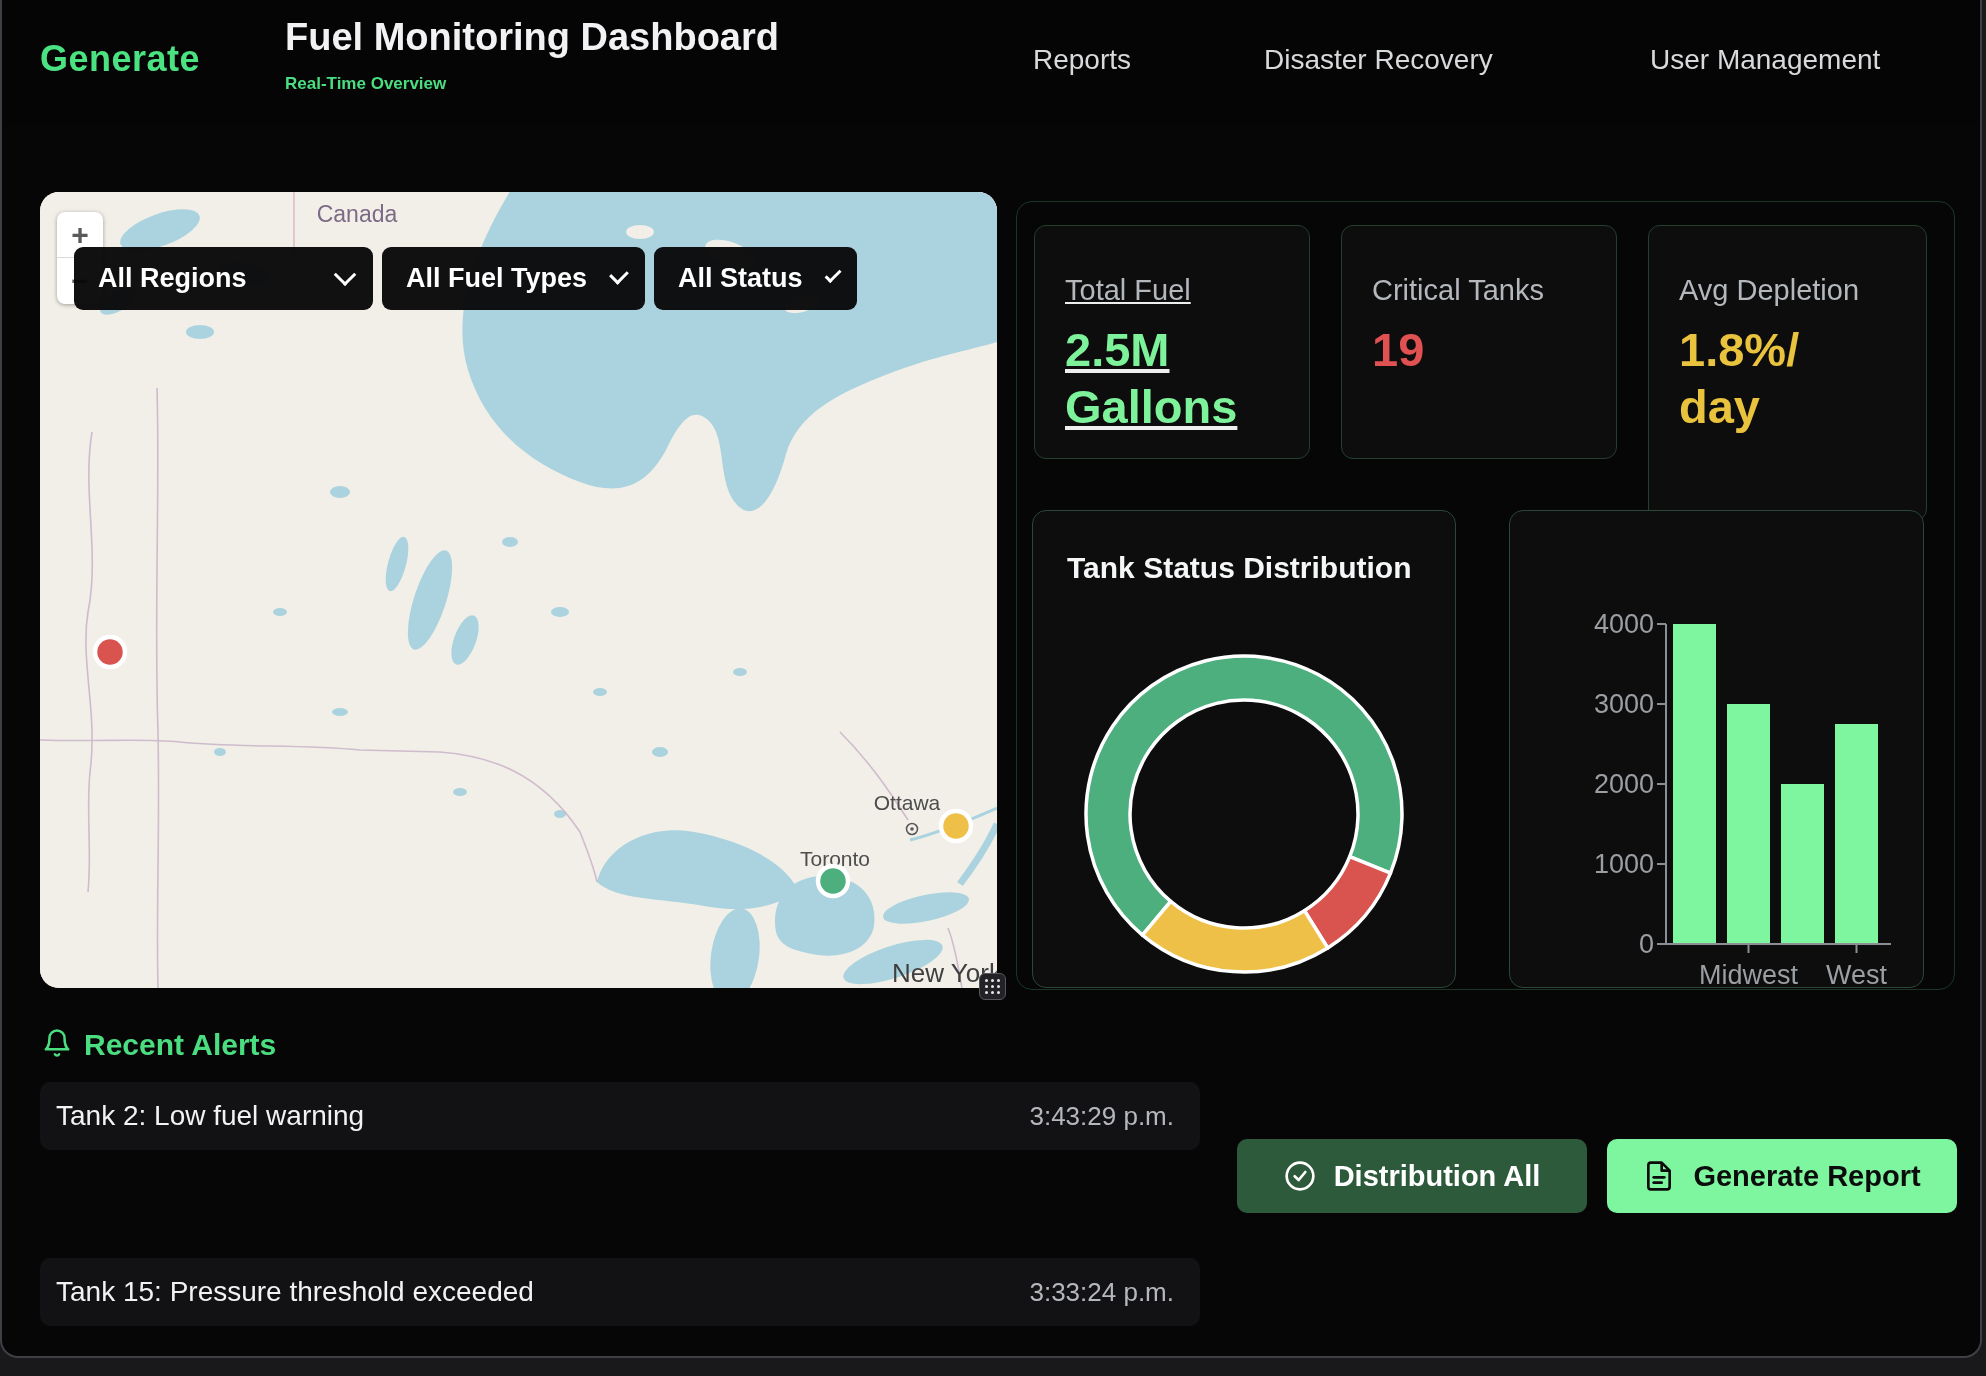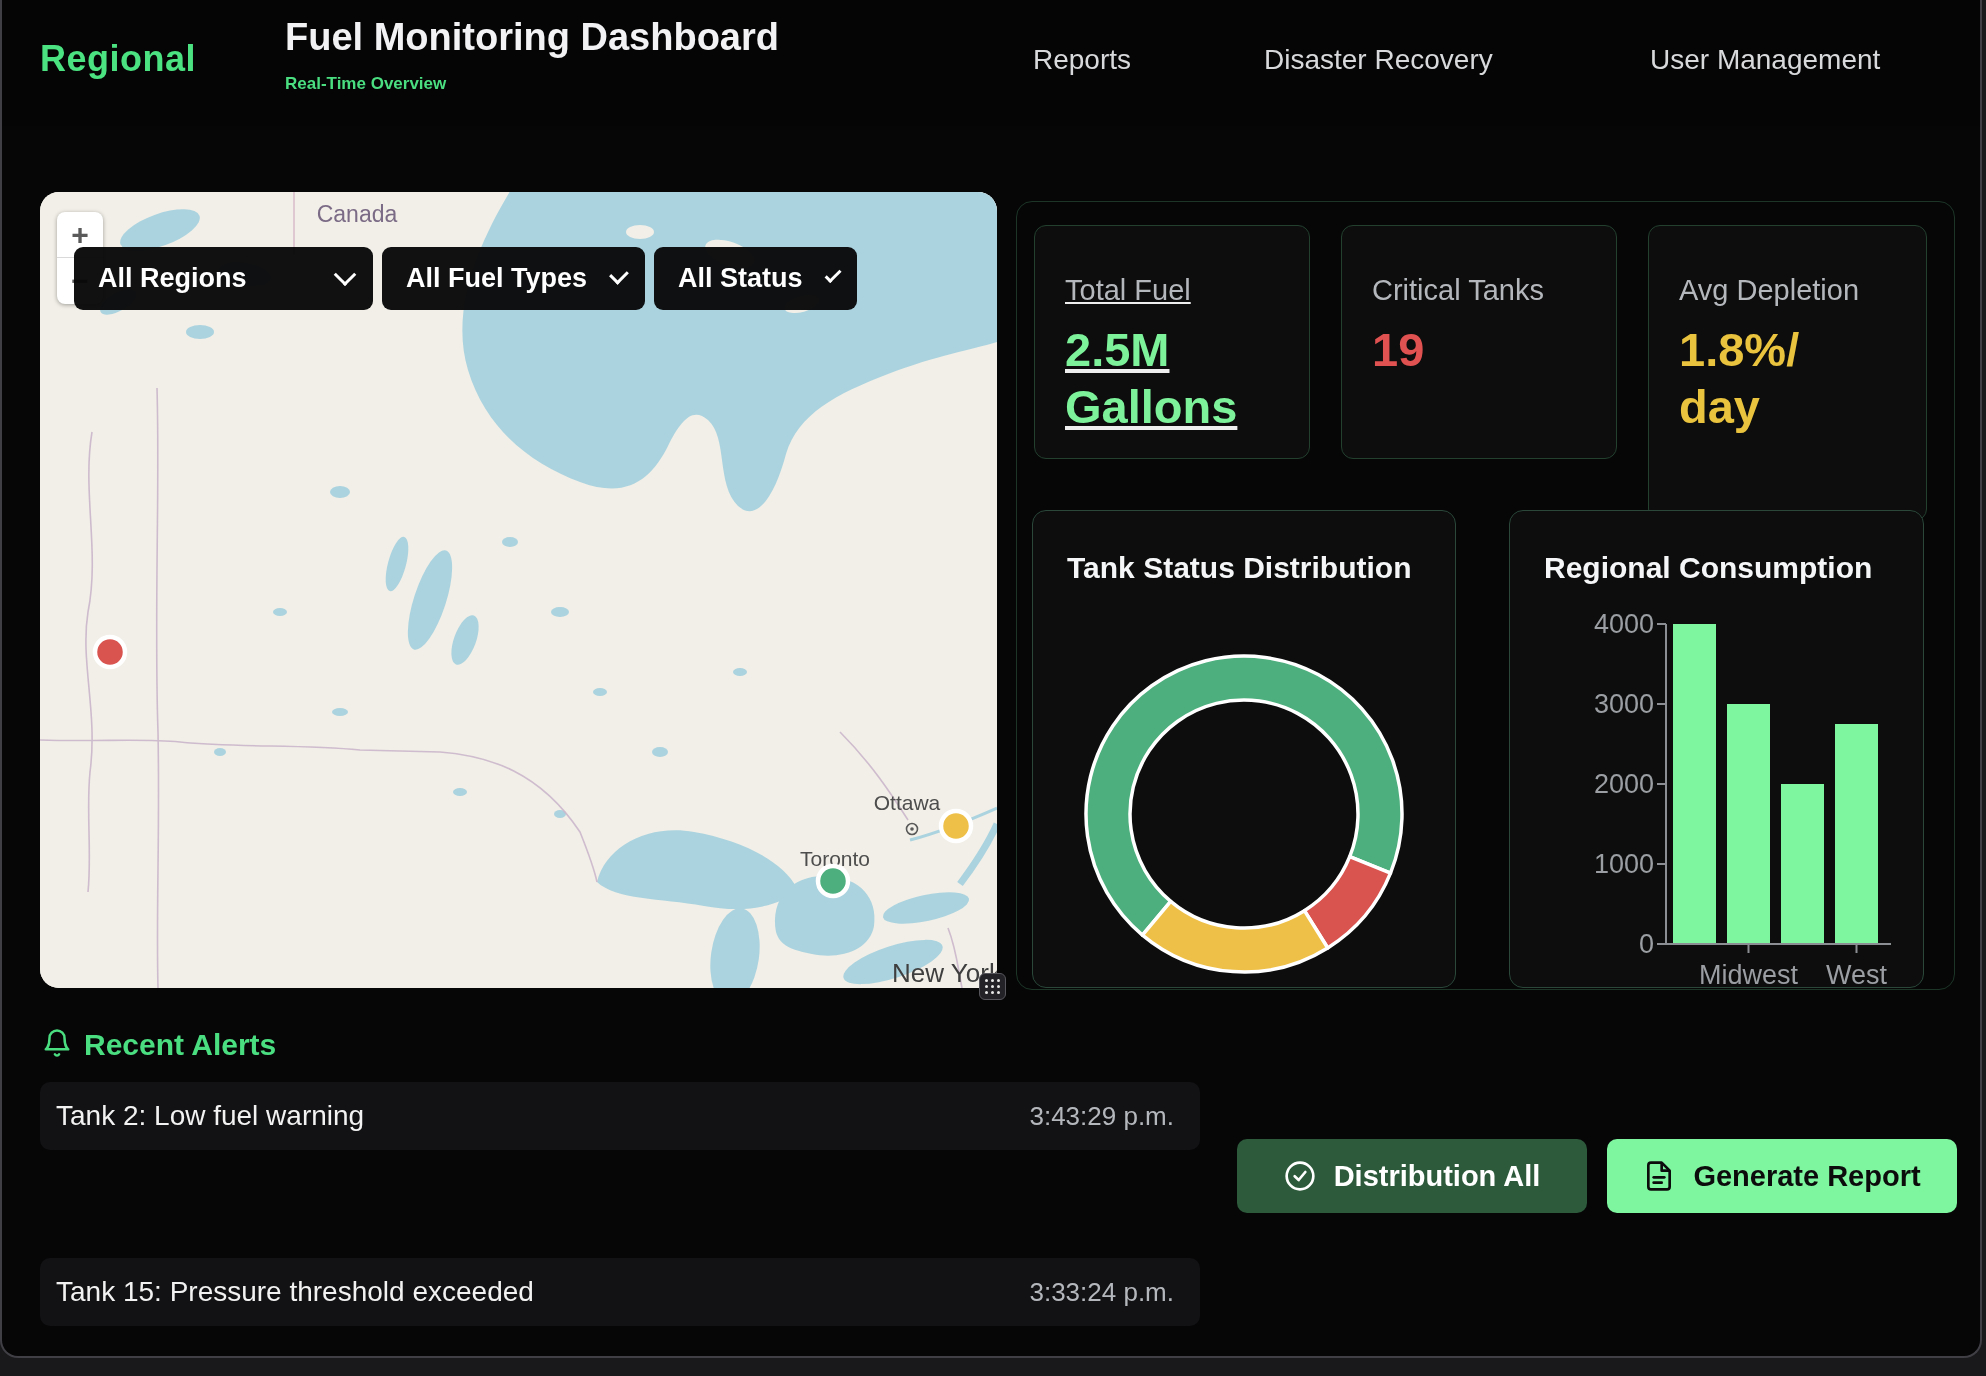--- a/index.html
+++ b/index.html
@@ -58,21 +58,21 @@
   .btn .b-label{font-size:29px;font-weight:600;}
   .btn-gen .b-label{font-weight:700;}
   svg text{font-family:"Liberation Sans","DejaVu Sans",sans-serif;}
 </style>
 </head>
 <body>
 
 <div class="app">
 
   <div class="header">
-    <div class="logo" style="color:#4be381;">Regional</div>
+    <div class="logo" style="color:#4be381;">Generate</div>
     <div class="h-title">Fuel Monitoring Dashboard</div>
     <div class="h-sub">Real-Time Overview</div>
     <div class="nav-item" style="left:1031px;">Reports</div>
     <div class="nav-item" style="left:1262px;">Disaster Recovery</div>
     <div class="nav-item" style="left:1648px;">User Management</div>
   </div>
 
   <div class="map">
     <svg width="957" height="796" viewBox="0 0 957 796">
       <rect x="0" y="0" width="957" height="796" fill="#f1efe7"></rect>
@@ -187,21 +187,20 @@
   <div class="card" style="left:1030px;top:510px;width:424px;height:478px;">
     <div class="c-title">Tank Status Distribution</div>
     <svg id="donut-svg" width="424" height="478" viewBox="0 0 424 478" style="position:absolute;left:0;top:0;">
         <path d="M109.43955766952679,424.03502201279855 A158,158 0 1 1 357.4950490215525,362.18784175971393 L316.69895942061385,345.70515164941384 A114,114 0 1 0 137.72221249573454,390.3290665155635 Z" fill="#4caf7d" stroke="#ffffff" stroke-width="3.5" stroke-linejoin="round"></path>
         <path d="M357.4950490215525,362.18784175971393 A158,158 0 0 1 294.7272437488463,436.99159919271534 L271.41079612258534,399.6774829618326 A114,114 0 0 0 316.69895942061385,345.70515164941384 Z" fill="#d9534f" stroke="#ffffff" stroke-width="3.5" stroke-linejoin="round"></path>
         <path d="M294.7272437488463,436.99159919271534 A158,158 0 0 1 109.43955766952693,424.03502201279866 L137.72221249573462,390.32906651556357 A114,114 0 0 0 271.41079612258534,399.6774829618326 Z" fill="#efc048" stroke="#ffffff" stroke-width="3.5" stroke-linejoin="round"></path>
       </svg>
   </div>
 
   <div class="card" style="left:1507px;top:510px;width:415px;height:478px;">
-    <div class="c-title">Regional Consumption</div>
     <svg id="bar-svg" width="415" height="478" viewBox="0 0 415 478" style="position:absolute;left:0;top:0;">
         <line x1="147" y1="433" x2="156" y2="433" stroke="#8b8e92" stroke-width="2"></line>
         <text x="144" y="442" font-size="27" fill="#9b9ea3" text-anchor="end">0</text>
         <line x1="147" y1="353" x2="156" y2="353" stroke="#8b8e92" stroke-width="2"></line>
         <text x="144" y="362" font-size="27" fill="#9b9ea3" text-anchor="end">1000</text>
         <line x1="147" y1="273" x2="156" y2="273" stroke="#8b8e92" stroke-width="2"></line>
         <text x="144" y="282" font-size="27" fill="#9b9ea3" text-anchor="end">2000</text>
         <line x1="147" y1="193" x2="156" y2="193" stroke="#8b8e92" stroke-width="2"></line>
         <text x="144" y="202" font-size="27" fill="#9b9ea3" text-anchor="end">3000</text>
         <line x1="147" y1="113" x2="156" y2="113" stroke="#8b8e92" stroke-width="2"></line>

